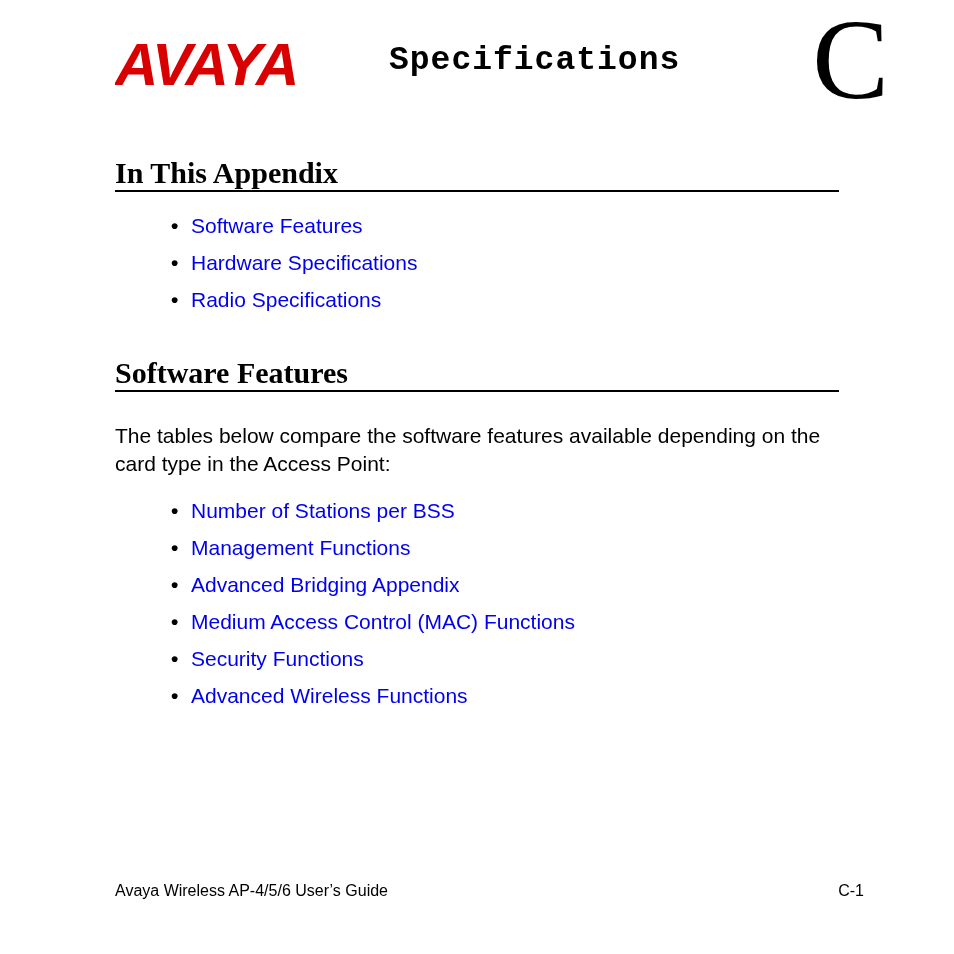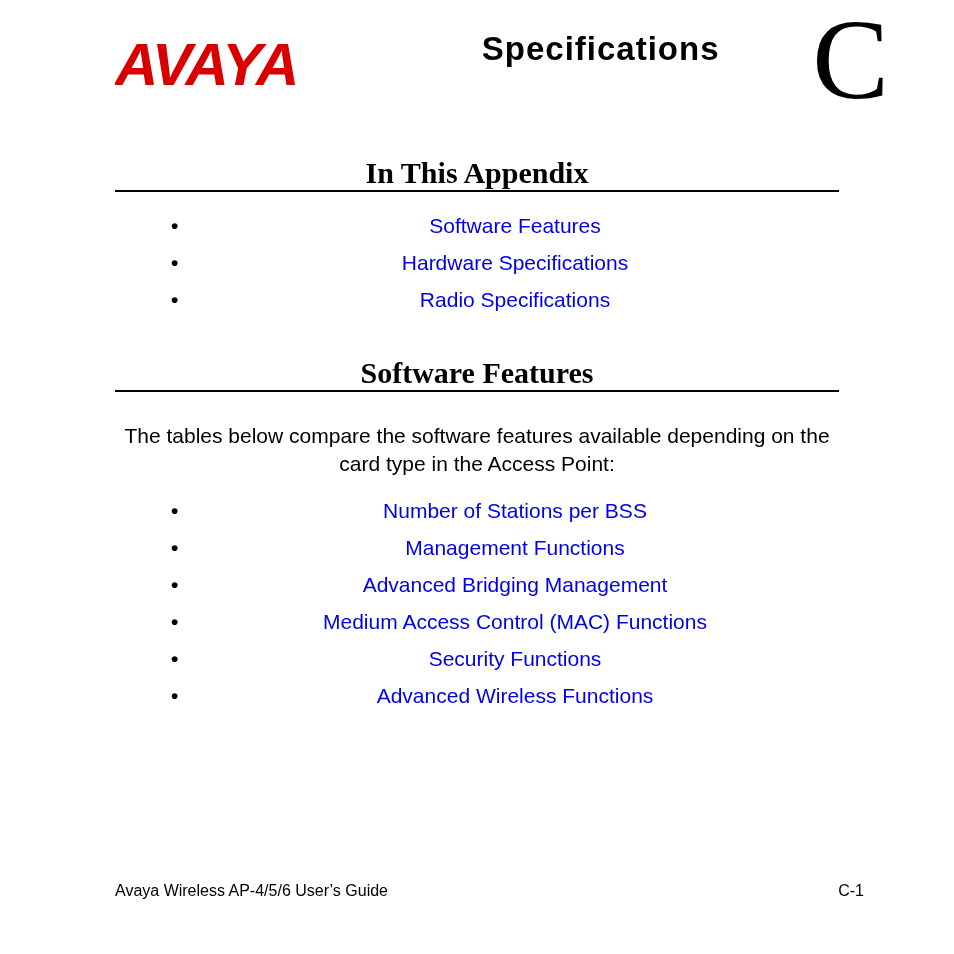--- a/index.html
+++ b/index.html
@@ -6,37 +6,37 @@
     margin: 0;
     padding: 0;
     width: 954px;
     height: 954px;
     font-family: Arial, Helvetica, sans-serif;
     background: #fff;
     position: relative;
   }
   .page {
     padding: 30px 115px 0 115px;
-    text-align: center;
   }
   .header-row {
     display: flex;
     align-items: flex-start;
     margin-bottom: 50px;
   }
   .logo {
     flex-shrink: 0;
   }
   .doc-title {
     font-size: 33px;
     font-weight: bold;
     letter-spacing: 1px;
     margin-left: 12px;
-    margin-top: 0;
+    margin-top: 12px;
     flex-grow: 1;
+    font-family: Liberation Mono, monospace;
   }
   .appendix-letter {
     font-family: "Times New Roman", Times, serif;
     font-size: 115px;
     font-weight: normal;
     line-height: 0.7;
     margin-top: -10px;
     margin-right: -50px;
   }
   .section-heading {
@@ -109,21 +109,21 @@
       <li><a href="#">Radio Specifications</a></li>
     </ul>
   </div>
 
   <div class="section-box">
     <h2 class="section-heading">Software Features</h2>
     <p class="body-text">The tables below compare the software features available depending on the card type in the Access Point:</p>
     <ul class="link-list">
       <li><a href="#">Number of Stations per BSS</a></li>
       <li><a href="#">Management Functions</a></li>
-      <li><a href="#">Advanced Bridging Management</a></li>
+      <li><a href="#">Advanced Bridging Appendix</a></li>
       <li><a href="#">Medium Access Control (MAC) Functions</a></li>
       <li><a href="#">Security Functions</a></li>
       <li><a href="#">Advanced Wireless Functions</a></li>
     </ul>
   </div>
 
 </div>
 
 <div class="footer">
   <span>Avaya Wireless AP-4/5/6 User’s Guide</span>

